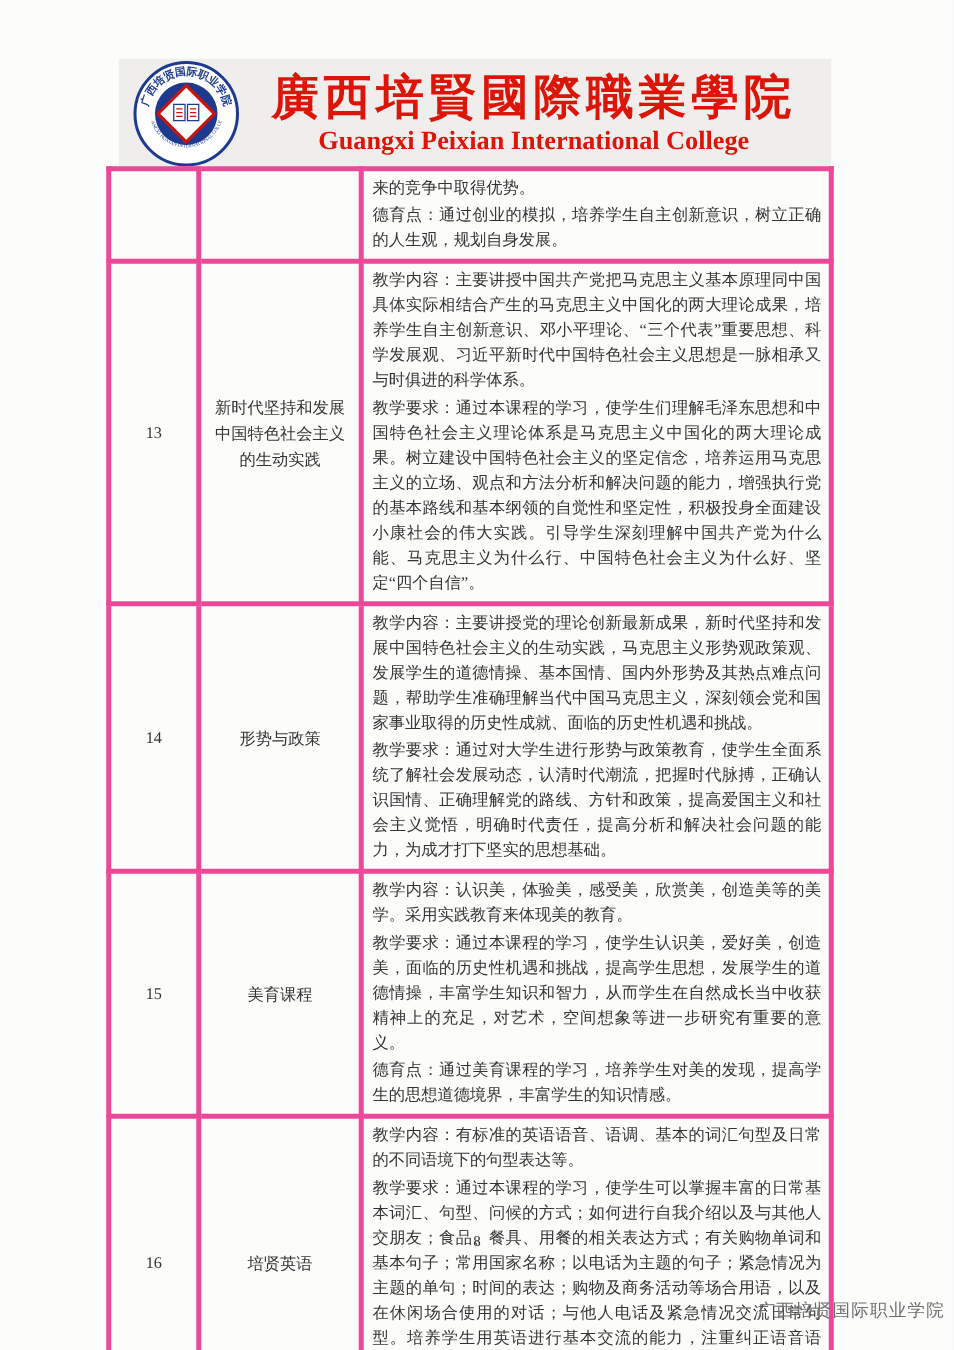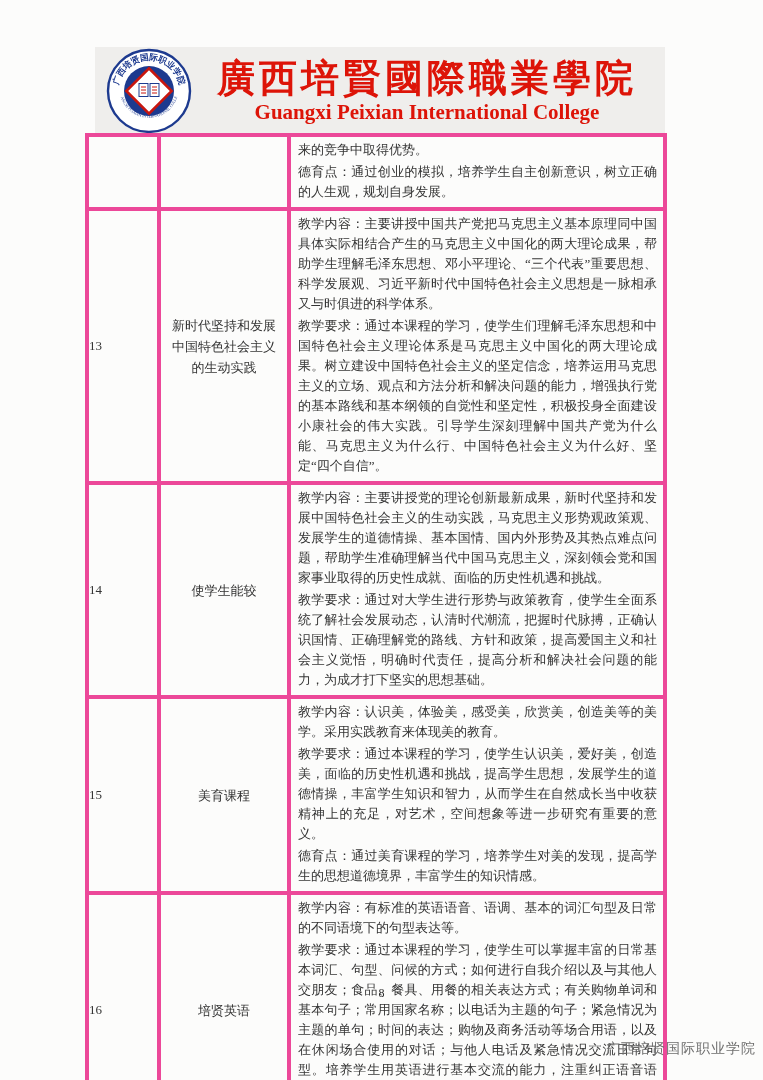--- a/index.html
+++ b/index.html
@@ -54,21 +54,21 @@
     table-layout: fixed;
     border: 1px solid #4c4c4c;
     border-top: 3px solid #2e2e2e;
   }
   .course-table td {
     border: 4px solid #ec4899;
     font-size: 13px;
     color: #343434;
     vertical-align: middle;
   }
-  td.col-num  { }
+  td.col-num  { text-align: center; }
   td.col-name { text-align: center; padding: 2px 5px; line-height: 21px; }
   td.col-content {
     vertical-align: top;
     padding: 2px 6px 3px 7px;
     line-height: 20px;
     text-align: justify;
   }
   td.col-content p { margin: 1px 0 2px 0; }
   tr.row-h0 td { height: 62px; }
   tr.row-h1 td { height: 240px; }
@@ -142,27 +142,27 @@
         <td class="col-name"></td>
         <td class="col-content">
           <p>来的竞争中取得优势。</p>
           <p>德育点：通过创业的模拟，培养学生自主创新意识，树立正确的人生观，规划自身发展。</p>
         </td>
       </tr>
       <tr class="row-h1">
         <td class="col-num">13</td>
         <td class="col-name">新时代坚持和发展中国特色社会主义的生动实践</td>
         <td class="col-content">
-          <p>教学内容：主要讲授中国共产党把马克思主义基本原理同中国具体实际相结合产生的马克思主义中国化的两大理论成果，帮助学生理解毛泽东思想、邓小平理论、“三个代表”重要思想、科学发展观、习近平新时代中国特色社会主义思想是一脉相承又与时俱进的科学体系。</p>
+          <p>教学内容：主要讲授中国共产党把马克思主义基本原理同中国具体实际相结合产生的马克思主义中国化的两大理论成果，培养学生自主创新意识、邓小平理论、“三个代表”重要思想、科学发展观、习近平新时代中国特色社会主义思想是一脉相承又与时俱进的科学体系。</p>
           <p>教学要求：通过本课程的学习，使学生们理解毛泽东思想和中国特色社会主义理论体系是马克思主义中国化的两大理论成果。树立建设中国特色社会主义的坚定信念，培养运用马克思主义的立场、观点和方法分析和解决问题的能力，增强执行党的基本路线和基本纲领的自觉性和坚定性，积极投身全面建设小康社会的伟大实践。引导学生深刻理解中国共产党为什么能、马克思主义为什么行、中国特色社会主义为什么好、坚定“四个自信”。</p>
         </td>
       </tr>
       <tr class="row-h2">
         <td class="col-num">14</td>
-        <td class="col-name">使学生能较</td>
+        <td class="col-name">形势与政策</td>
         <td class="col-content">
           <p>教学内容：主要讲授党的理论创新最新成果，新时代坚持和发展中国特色社会主义的生动实践，马克思主义形势观政策观、发展学生的道德情操、基本国情、国内外形势及其热点难点问题，帮助学生准确理解当代中国马克思主义，深刻领会党和国家事业取得的历史性成就、面临的历史性机遇和挑战。</p>
           <p>教学要求：通过对大学生进行形势与政策教育，使学生全面系统了解社会发展动态，认清时代潮流，把握时代脉搏，正确认识国情、正确理解党的路线、方针和政策，提高爱国主义和社会主义觉悟，明确时代责任，提高分析和解决社会问题的能力，为成才打下坚实的思想基础。</p>
         </td>
       </tr>
       <tr class="row-h3">
         <td class="col-num">15</td>
         <td class="col-name">美育课程</td>
         <td class="col-content">
           <p>教学内容：认识美，体验美，感受美，欣赏美，创造美等的美学。采用实践教育来体现美的教育。</p>

